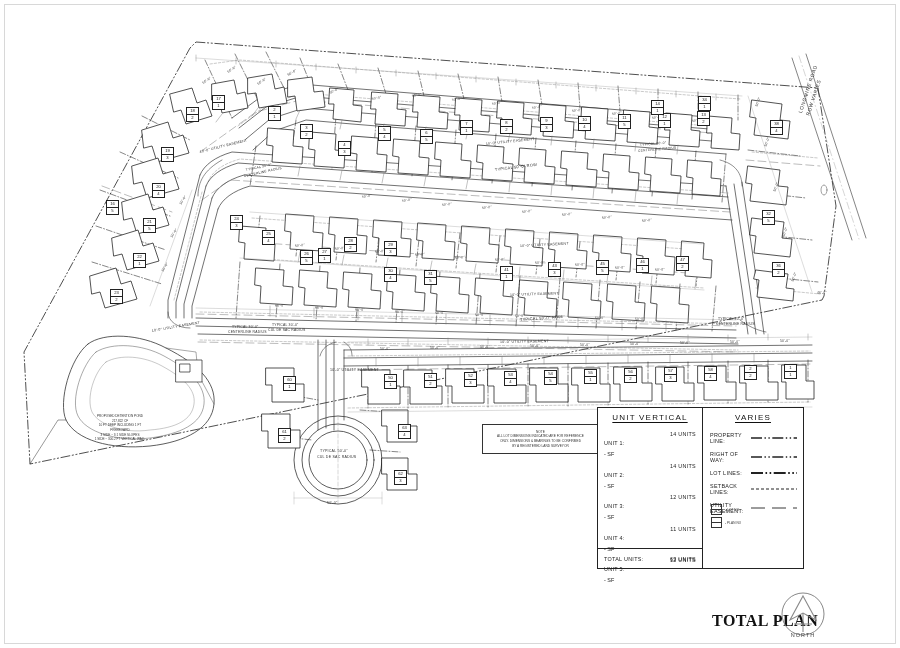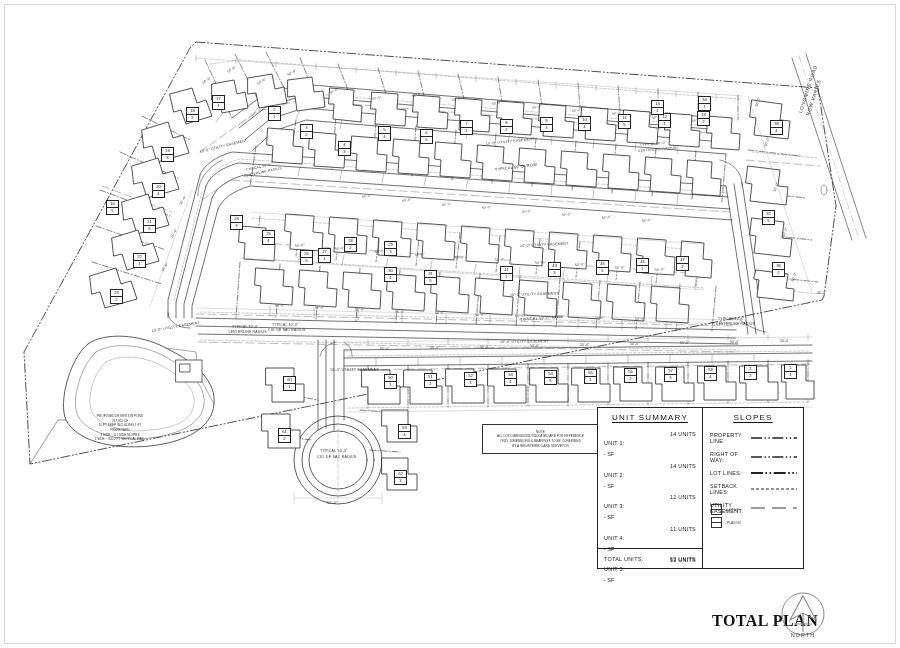--- a/index.html
+++ b/index.html
@@ -821,21 +821,21 @@
   <div id="note-block">
     <div class="nt">NOTE</div>
     <div class="nt">ALL LOT DIMENSIONS INDICATED ARE FOR REFERENCE</div>
     <div class="nt">ONLY. DIMENSIONS &amp; BEARINGS TO BE CONFIRMED</div>
     <div class="nt">BY A REGISTERED LAND SURVEYOR</div>
   </div>
 
   <div id="info-panel">
 
     <div id="unit-summary">
-      <div class="panel-title">UNIT SUMMARY</div>
+      <div class="panel-title">UNIT VERTICAL</div>
       <div id="unit-rows">
           <div class="unit-row">
             <div><span class="lbl">UNIT 1:</span><span class="sf">- SF</span></div>
             <span class="cnt">14 UNITS</span>
           </div>
           <div class="unit-row">
             <div><span class="lbl">UNIT 2:</span><span class="sf">- SF</span></div>
             <span class="cnt">14 UNITS</span>
           </div>
           <div class="unit-row">
@@ -851,21 +851,21 @@
             <span class="cnt">12 UNITS</span>
           </div>
         </div>
       <div id="total-row">
         <span>TOTAL UNITS:</span>
         <span>63 UNITS</span>
       </div>
     </div>
 
     <div id="legend-box">
-      <div class="panel-title">SLOPES</div>
+      <div class="panel-title">VARIES</div>
       <div id="legend-rows">
           <div class="leg-row">
             <span class="lbl">PROPERTY LINE:</span>
             <span class="leg-sym">
               <svg width="46" height="6" viewBox="0 0 46 6">
                 <line x1="0" y1="3" x2="46" y2="3" stroke="#222" stroke-width="1.5" stroke-dasharray="11,2.5,1.4,2.5,1.4,2.5"></line>
               </svg>
             </span>
           </div>
           <div class="leg-row">

